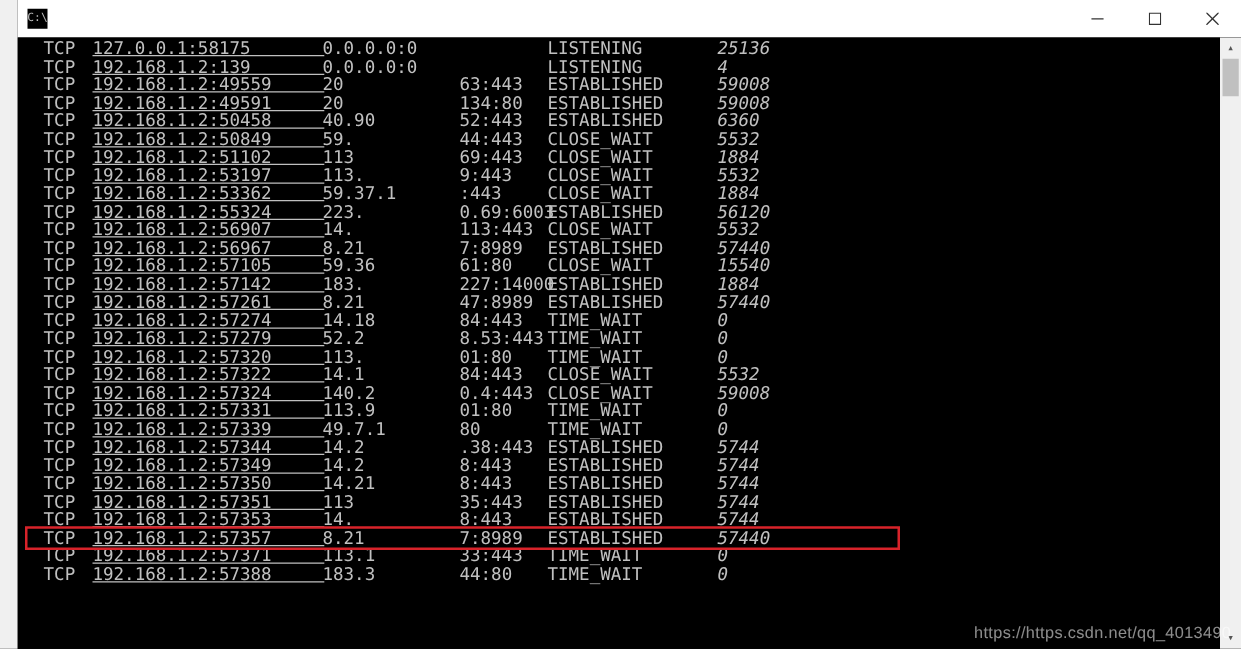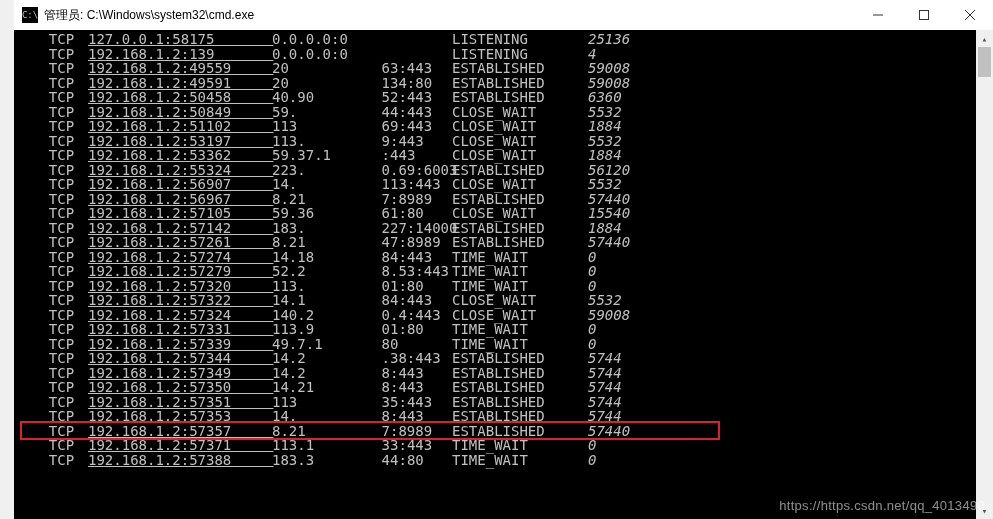--- a/index.html
+++ b/index.html
@@ -56,21 +56,21 @@
       font-size: 12px; color: #000;
     }
     .title-btn svg { stroke: #333; stroke-width: 1; fill: none; }
     .console-body {
       flex: 1;
       background: #000;
       color: #c0c0c0;
       font-family: "NSimSun", "Consolas", monospace;
       font-size: 14px;
       line-height: 14.5px;
-      padding: 2px 0 0 18px;
+      padding: 2px 0 0 4px;
       position: relative;
       overflow: hidden;
       white-space: pre;
     }
     .scrollbar {
       position: absolute;
       right: 0; top: 30px;
       width: 17px; height: 489px;
       background: #f0f0f0;
       display: flex; flex-direction: column;
@@ -114,21 +114,20 @@
   </style>
 </head>
 <body>
 
 <div class="left-strip"></div>
 
 <div class="window">
 
   <div class="titlebar">
     <span class="titlebar-icon">C:\</span>
-    <span class="titlebar-text">管理员: C:\Windows\system32\cmd.exe</span>
     <span class="titlebar-spacer"></span>
     <div class="titlebar-controls">
       <div class="title-btn">
         <svg width="10" height="10">
             <line x1="0" y1="5" x2="10" y2="5"></line>
           </svg>
       </div>
       <div class="title-btn">
         <svg width="10" height="10">
             <rect x="0.5" y="0.5" width="9" height="9"></rect>

